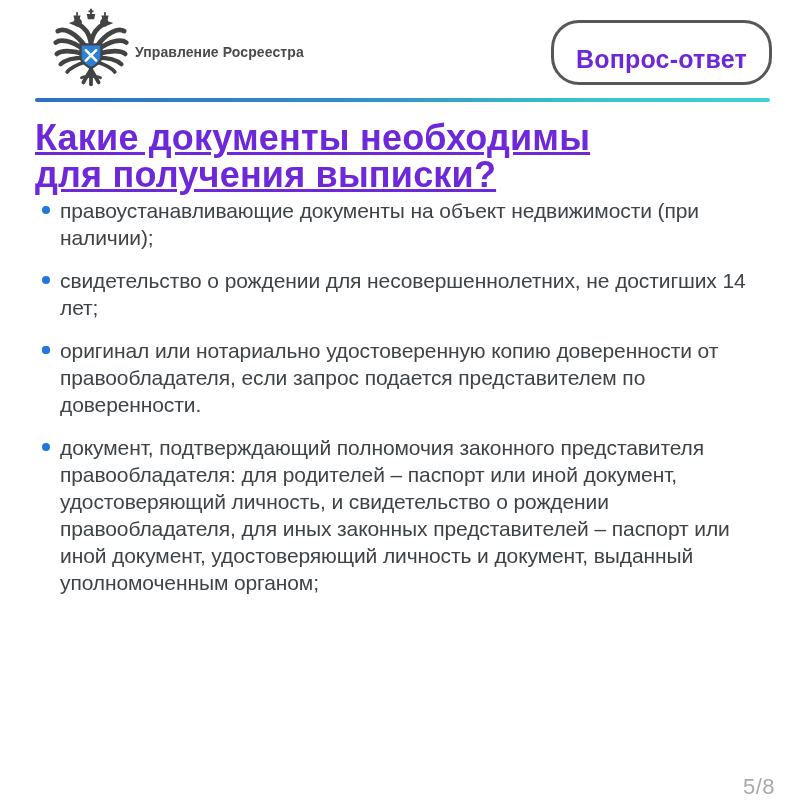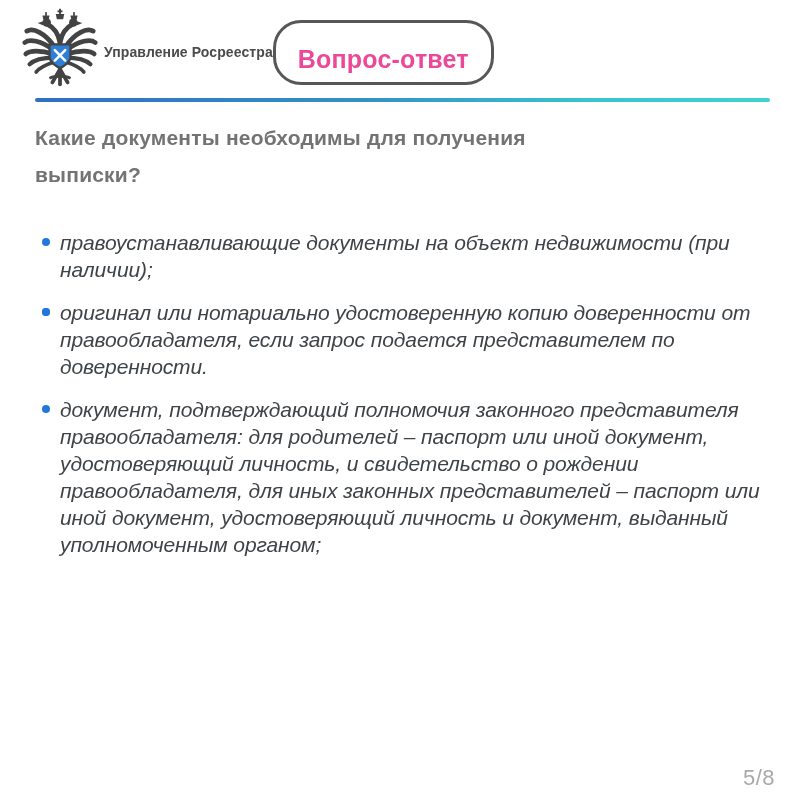--- a/index.html
+++ b/index.html
@@ -9,67 +9,68 @@
     height: 800px;
     background: #ffffff;
     position: relative;
     overflow: hidden;
     font-family: "Liberation Sans", sans-serif;
     margin: 0 auto;
   }
   
   .header {
     display: flex;
-    justify-content: flex-start;
+    justify-content: space-between;
     align-items: center;
     padding: 10px 28px 0 22px;
     height: 94px;
+    margin-left: 31px;
   }
   .brand { display: flex; align-items: center; gap: 6px; }
   .eagle-logo { flex: 0 0 auto; }
   .org-name {
     font-size: 14px;
     font-weight: bold;
     color: #4b4b4b;
     line-height: 18px;
     letter-spacing: 0.1px;
   }
   .qa-badge {
     border: 3px solid #575757;
     border-radius: 28px;
     padding: 22px 22px 8px;
     font-size: 25px;
     font-weight: bold;
-    color: #ec4899;
+    color: #6d28d9;
     letter-spacing: 0.2px;
     background: #ffffff;
     white-space: nowrap;
   }
   
   .divider {
     margin: 4px 30px 0 35px;
     height: 4px;
     border-radius: 2px;
     background: linear-gradient(90deg, #2f6fc0 0%, #3391c6 45%, #38c3cd 75%, #3fd2d2 100%);
   }
   
   .page-title {
     margin: 17px 35px 0 35px;
     max-width: 585px;
-    font-size: 21px;
+    font-size: 36px;
     line-height: 37px;
     font-weight: bold;
-    color: #737373;
+    color: #6d28d9;
     letter-spacing: 0.2px;
+    text-decoration: underline;
   }
   
   .doc-list {
     list-style: none;
-    margin: 36px 28px 0 35px;
-    font-style: italic;
+    margin: 4px 28px 0 35px;
   }
   .doc-list li {
     position: relative;
     padding-left: 25px;
     max-width: 727px;
     font-size: 21px;
     line-height: 27px;
     color: #3e4347;
     margin-bottom: 16px;
     letter-spacing: -0.1px;
@@ -80,21 +81,21 @@
     top: 9px;
     width: 8px;
     height: 8px;
     border-radius: 50%;
     background: #2277dc;
   }
   
   .page-indicator {
     position: absolute;
     right: 25px;
-    bottom: 9px;
+    bottom: 0;
     font-size: 22px;
     color: #a9a9a9;
     letter-spacing: 0.5px;
   }
 </style>
 </head>
 <body>
 
 <div class="card">
 
@@ -152,20 +153,21 @@
     </div>
     <div class="qa-badge">Вопрос-ответ</div>
   </div>
 
   <div class="divider"></div>
 
   <h1 class="page-title">Какие документы необходимы для получения выписки?</h1>
 
   <ul class="doc-list">
     <li><span class="dot"></span><span>правоустанавливающие документы на объект недвижимости (при наличии);</span></li>
+    <li><span class="dot"></span><span>свидетельство о рождении для несовершеннолетних, не достигших 14 лет;</span></li>
     <li><span class="dot"></span></li>
     <li><span class="dot"></span><span>оригинал или нотариально удостоверенную копию доверенности от правообладателя, если запрос подается представителем по доверенности.</span></li>
     <li><span class="dot"></span><span>документ, подтверждающий полномочия законного представителя правообладателя: для родителей – паспорт или иной документ, удостоверяющий личность, и свидетельство о рождении правообладателя, для иных законных представителей – паспорт или иной документ, удостоверяющий личность и документ, выданный уполномоченным органом;</span></li>
   </ul>
 
   <div class="page-indicator">5/8</div>
 
 </div>
 
 </body></html>

